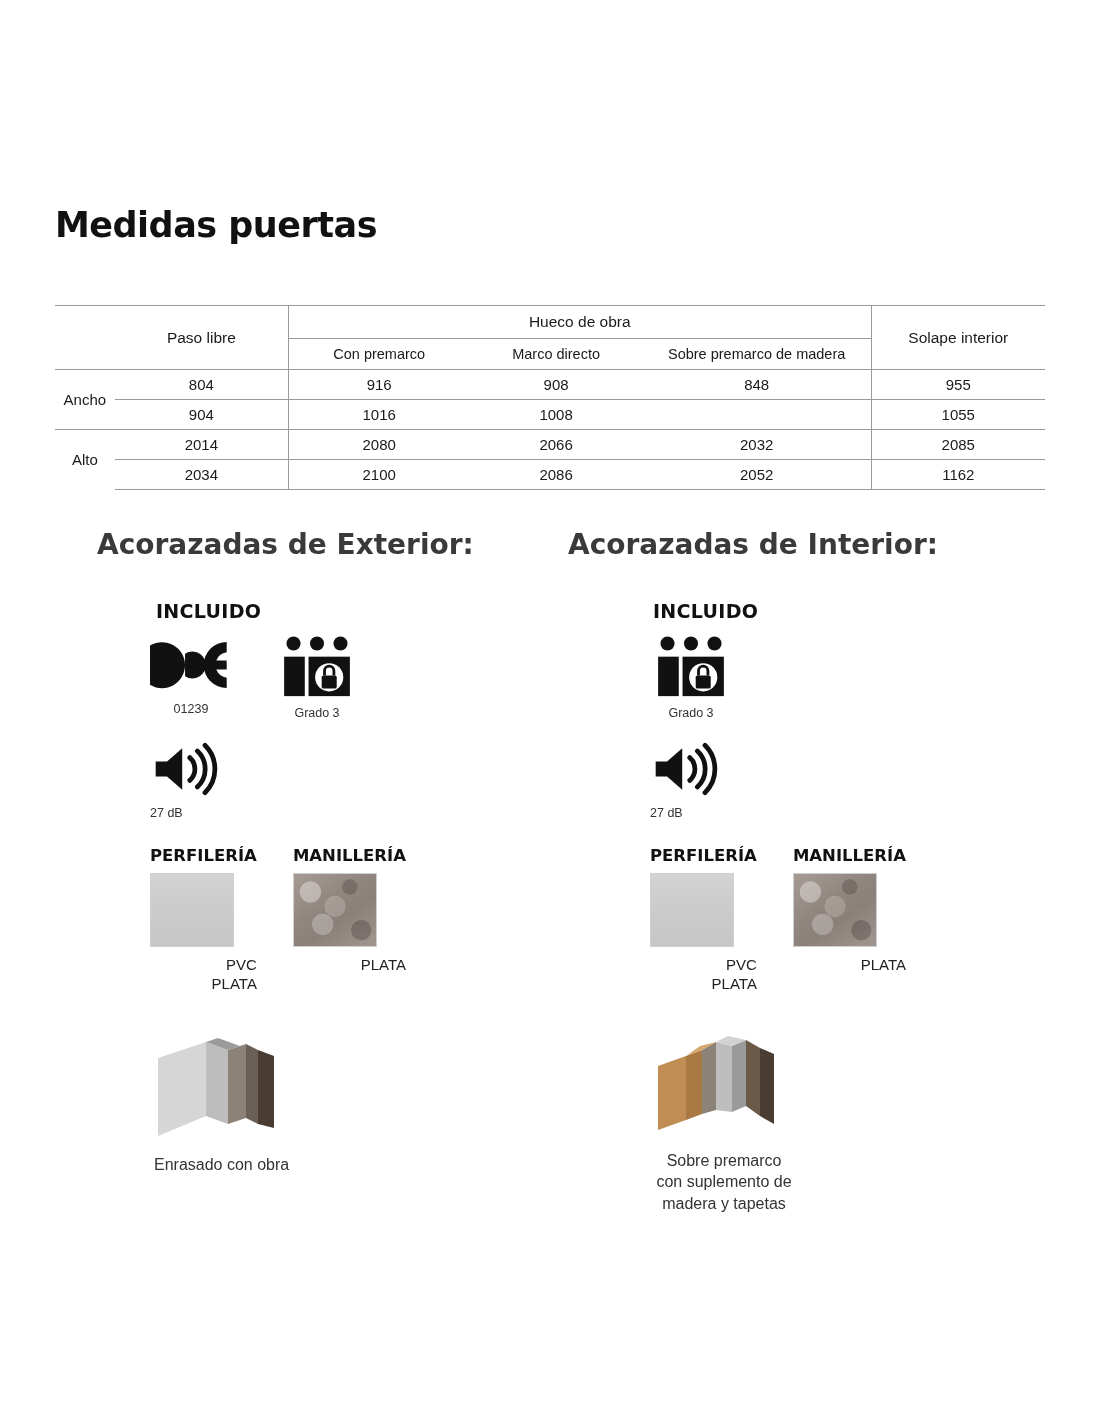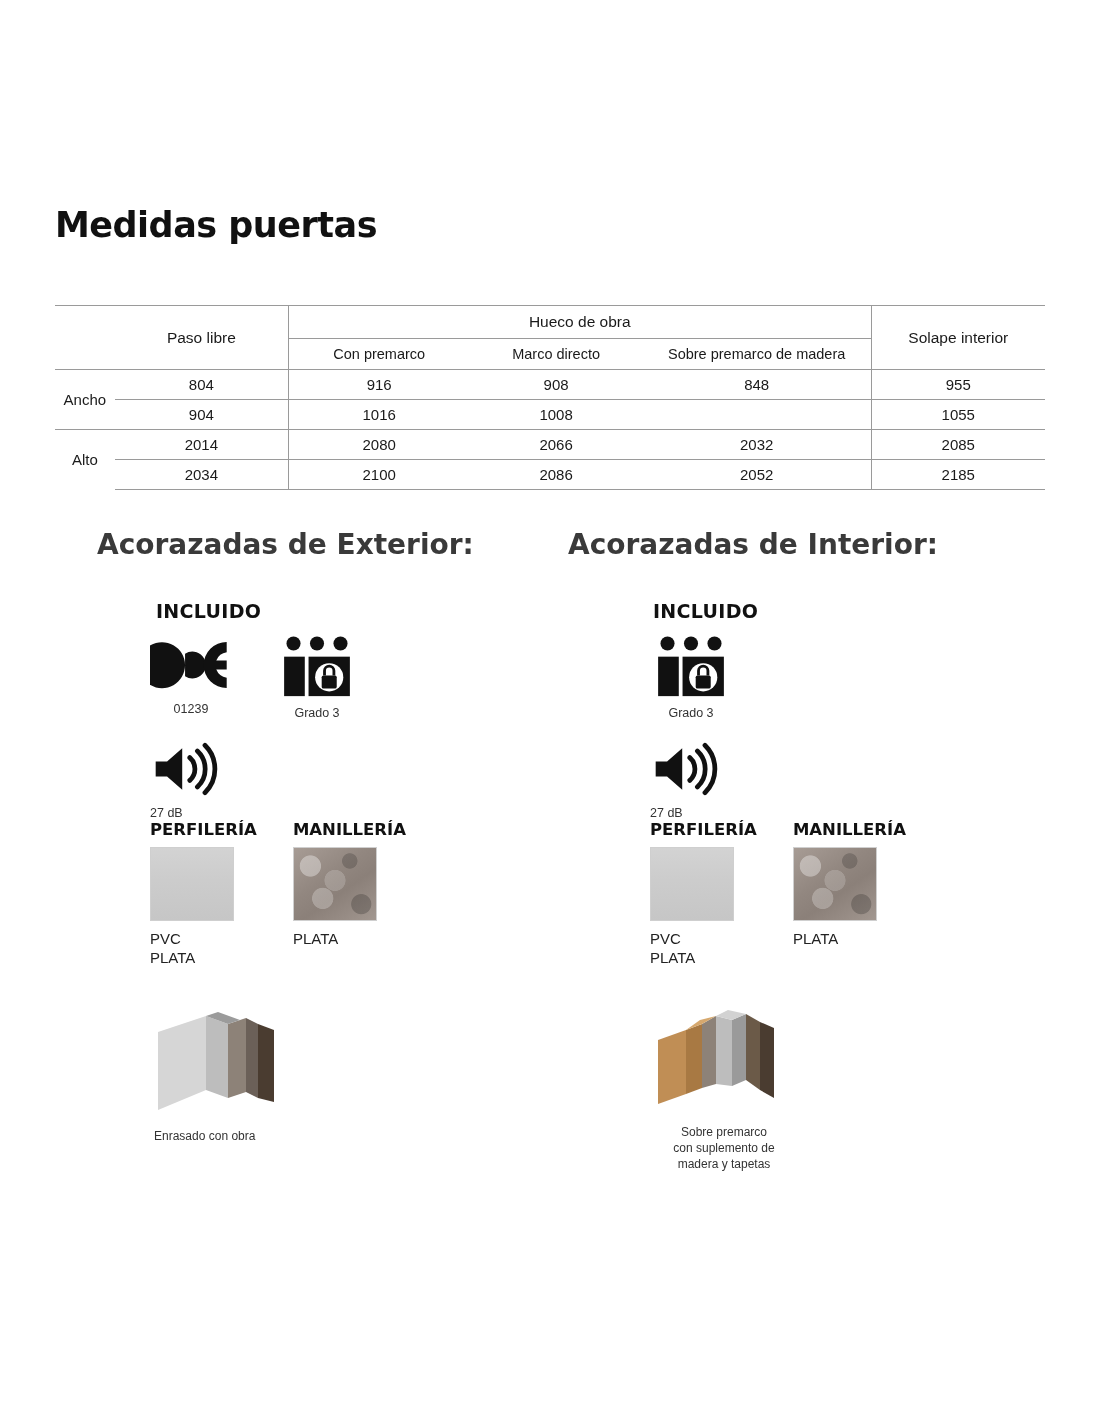--- a/index.html
+++ b/index.html
@@ -126,22 +126,24 @@
   .sound-block { margin-top: 22px; }
   .sound-icon { width: 72px; height: 54px; display: block; }
   .sound-caption {
     font-size: 12.5px;
     color: #333;
     margin-top: 10px;
   }
 
   
   .materials {
+    margin-top: 26px;
     display: flex;
     gap: 36px;
+    text-align: right;
   }
   .mat { }
   .mat-title {
     font-size: 16.5px;
     font-weight: bold;
     color: #111;
     font-family: "DejaVu Sans", sans-serif;
     margin-bottom: 8px;
   }
   .swatch {
@@ -166,21 +168,21 @@
     color: #222;
     margin-top: 9px;
     line-height: 1.25;
   }
 
   
   .profile-block { margin-top: 38px; }
   #col-ext .profile-block { margin-left: 4px; }
   #col-int .profile-block { margin-left: 0px; }
   .profile-caption {
-    font-size: 12px;
+    font-size: 16px;
     color: #333;
     margin-top: 10px;
     line-height: 1.35;
   }
   #col-int .profile-caption { text-align: center; width: 140px; margin-left: 4px;}
 
   .profile-img { display:block; }
 </style>
 </head>
 <body>
@@ -228,21 +230,21 @@
         <td class="cell t-border-top">2080</td>
         <td class="cell t-border-top">2066</td>
         <td class="cell t-border-top t-border-right">2032</td>
         <td class="cell t-border-top">2085</td>
       </tr>
       <tr>
         <td class="cell t-border-top t-border-bottom t-border-right">2034</td>
         <td class="cell t-border-top t-border-bottom">2100</td>
         <td class="cell t-border-top t-border-bottom">2086</td>
         <td class="cell t-border-top t-border-bottom t-border-right">2052</td>
-        <td class="cell t-border-top t-border-bottom">2185</td>
+        <td class="cell t-border-top t-border-bottom">1162</td>
       </tr>
     </tbody>
   </table>
 
   <div class="section-heading" id="heading-ext">Acorazadas de Exterior:</div>
   <div class="section-heading" id="heading-int">Acorazadas de Interior:</div>
 
   <div class="col" id="col-ext">
     <div class="incluido-label">INCLUIDO</div>
 

